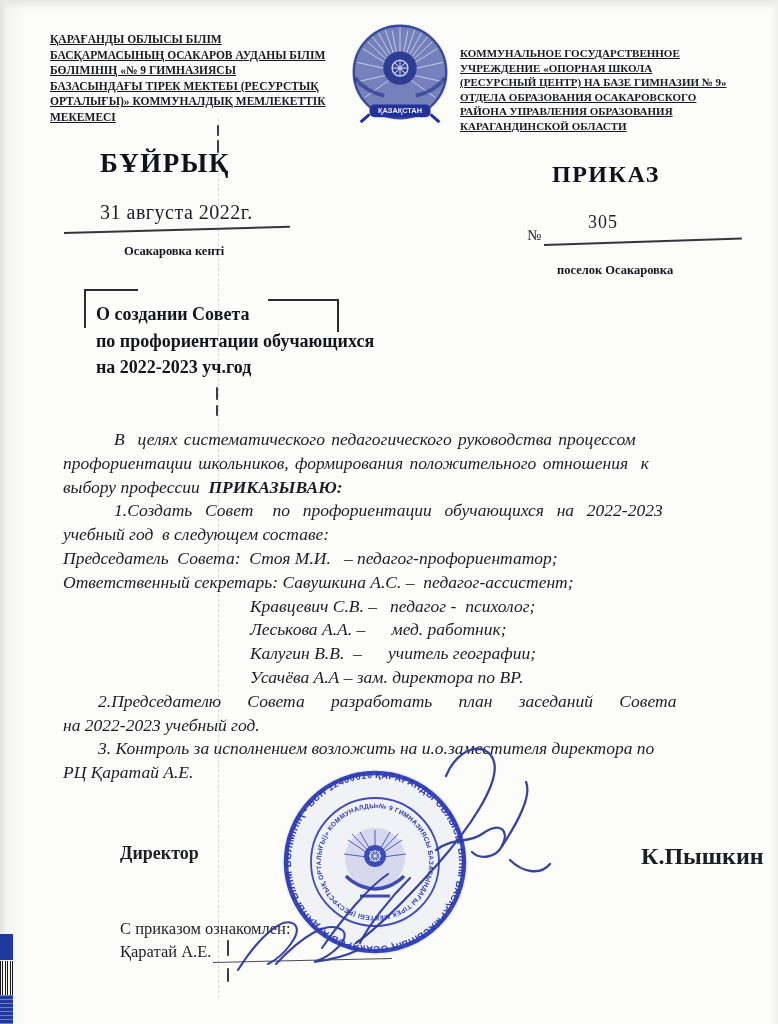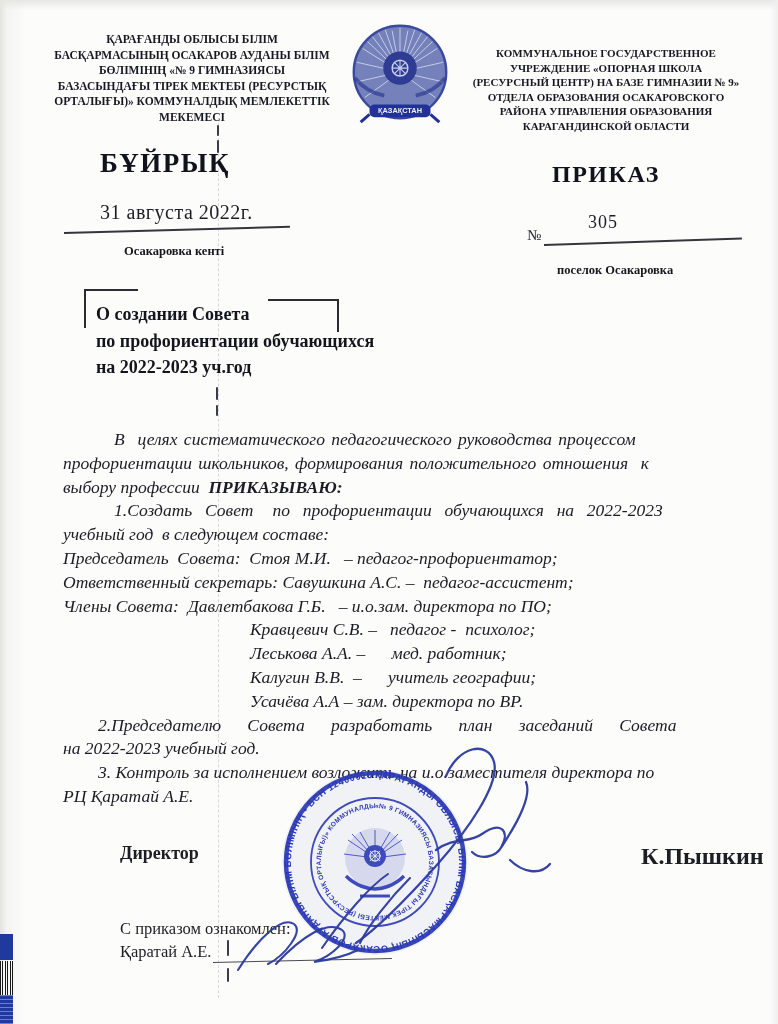--- a/index.html
+++ b/index.html
@@ -14,21 +14,21 @@
   .page::before{content:"";position:absolute;left:0;top:0;width:100%;height:10px;
     background:linear-gradient(180deg,#e6e6e3,rgba(252,252,250,0));pointer-events:none;}
   .page::after{content:"";position:absolute;right:0;top:0;width:8px;height:100%;
     background:linear-gradient(270deg,#efefec,rgba(252,252,250,0));pointer-events:none;}
   .abs{position:absolute;}
   
   .fold{position:absolute;left:218px;top:118px;width:0;height:880px;
     border-left:1px dashed #ccced8;opacity:.8;}
   .fold-dash{position:absolute;width:2px;background:#3c3c46;border-radius:1px;}
   
-  .org{white-space:pre-line;text-align:center;font-weight:bold;}
+  .org{white-space:pre-line;text-align:left;font-weight:bold;text-decoration:underline;}
   .org-left{left:50px;top:32px;width:284px;font-size:11.5px;line-height:15.6px;color:#181824;}
   .org-right{left:460px;top:46px;width:292px;font-size:11px;line-height:14.6px;color:#181824;}
   .title{font-weight:bold;letter-spacing:1.5px;color:#12121c;}
   .title-kk{left:100px;top:148px;font-size:27px;}
   .title-ru{left:552px;top:161px;font-size:24px;}
   .date-line{left:100px;top:201px;font-size:20px;letter-spacing:.5px;}
   .rule{position:absolute;border-bottom:2px solid #35353d;transform-origin:left center;}
   .rule-date{left:64px;top:232px;width:226px;transform:rotate(-1.6deg);}
   .rule-num{left:544px;top:244px;width:198px;transform:rotate(-1.9deg);}
   .place{font-weight:bold;font-size:12.5px;color:#16161f;}
@@ -144,21 +144,20 @@
 на 2022-2023 уч.год</div>
 
   <div class="abs body">
     <div class="bl jst">        В  целях систематического педагогического руководства процессом</div>
     <div class="bl jst">профориентации школьников, формирования положительного отношения  к</div>
     <div class="bl"><span>выбору профессии  </span><span class="bold">ПРИКАЗЫВАЮ:</span></div>
     <div class="bl jst">        1.Создать  Совет   по  профориентации  обучающихся  на  2022-2023</div>
     <div class="bl">учебный год  в следующем составе:</div>
     <div class="bl">Председатель  Совета:  Стоя М.И.   – педагог-профориентатор;</div>
     <div class="bl">Ответственный секретарь: Савушкина А.С. –  педагог-ассистент;</div>
-    <div class="bl">Члены Совета:  Давлетбакова Г.Б.   – и.о.зам. директора по ПО;</div>
     <div class="bl ind">Кравцевич С.В. –   педагог -  психолог;</div>
     <div class="bl ind">Леськова А.А. –      мед. работник;</div>
     <div class="bl ind">Калугин В.В.  –      учитель географии;</div>
     <div class="bl ind">Усачёва А.А – зам. директора по ВР.</div>
     <div class="bl">        2.Председателю      Совета      разработать      план      заседаний      Совета</div>
     <div class="bl">на 2022-2023 учебный год.</div>
     <div class="bl">        3. Контроль за исполнением возложить на и.о.заместителя директора по</div>
     <div class="bl">РЦ Қаратай А.Е.</div>
   </div>
 

